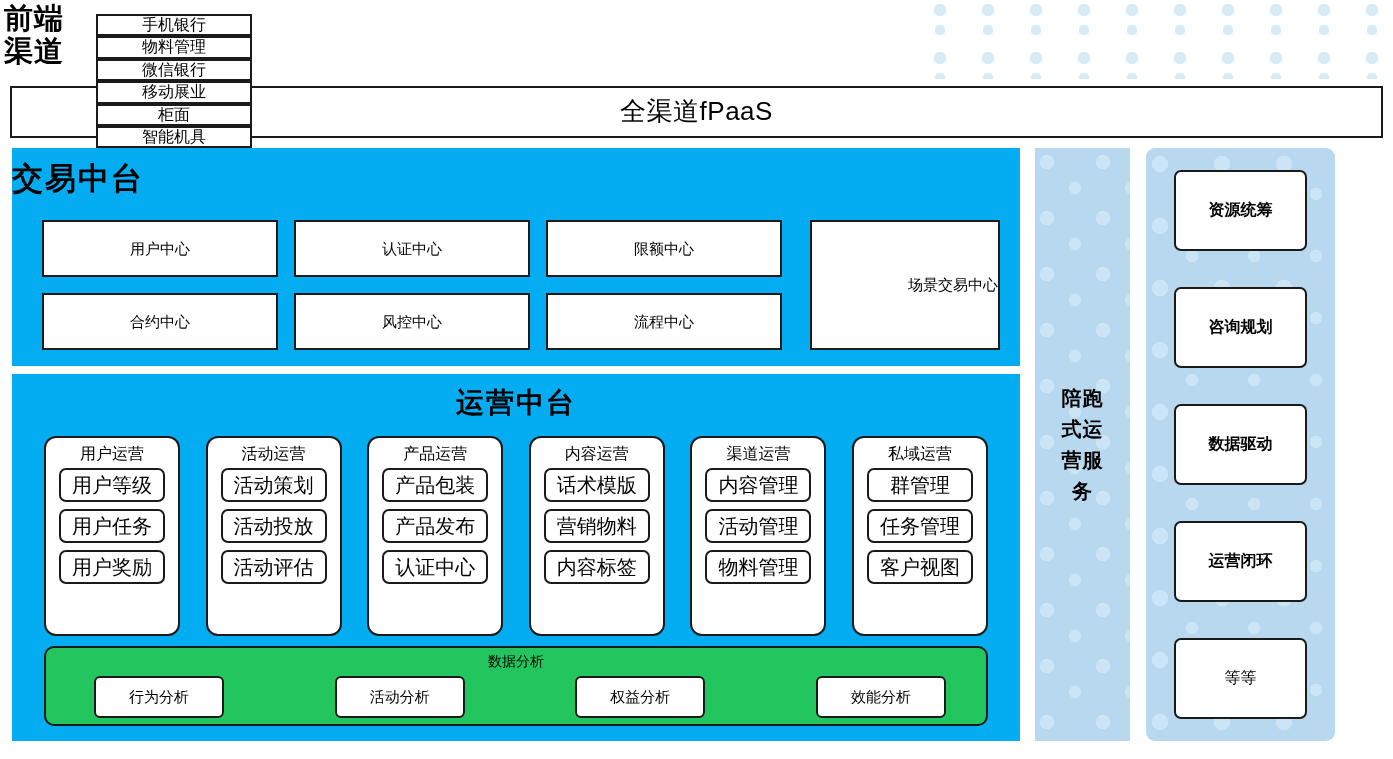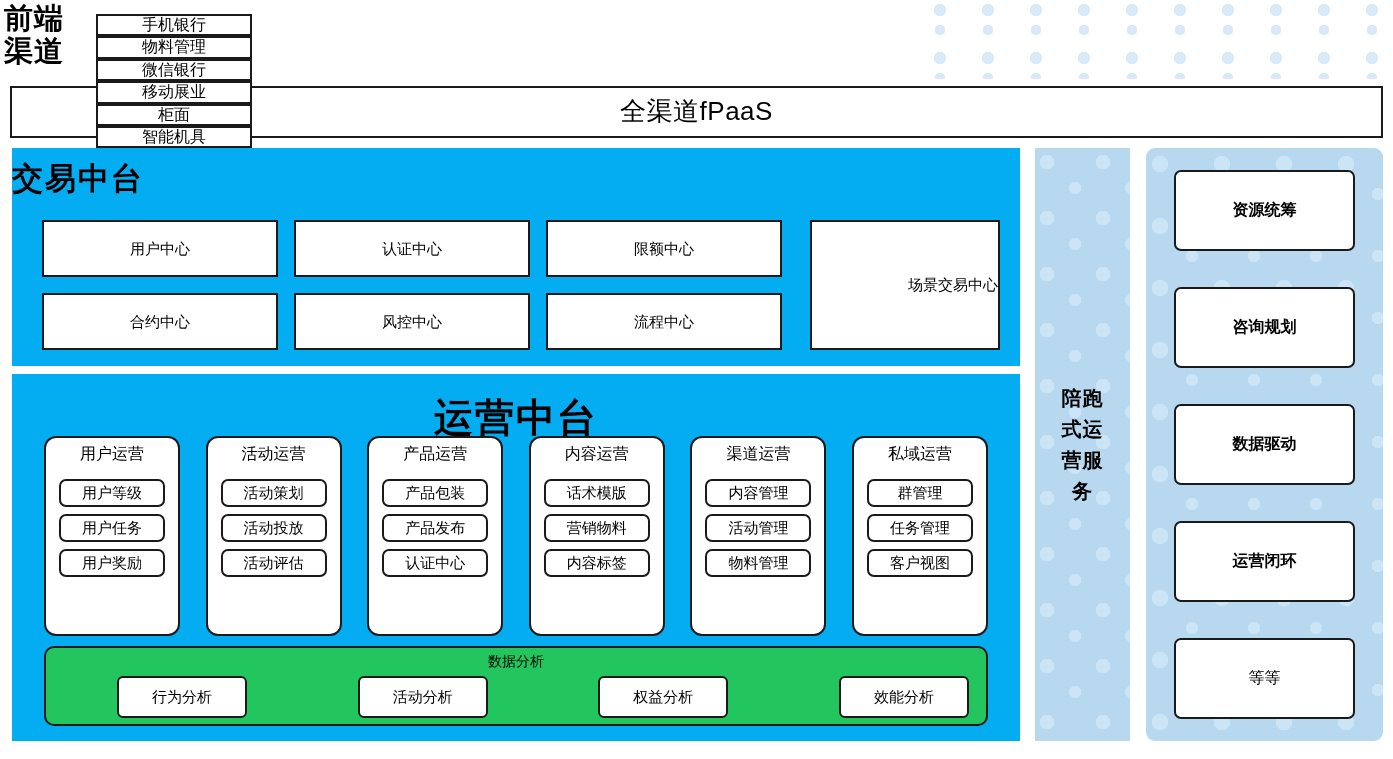--- a/index.html
+++ b/index.html
@@ -123,24 +123,24 @@
 
   #ops-panel {
     position: absolute;
     left: 12px; top: 374px;
     width: 1008px; height: 367px;
     background: #04ADF2;
     box-sizing: border-box;
   }
   #ops-title {
     position: absolute;
-    left: 0; top: 17px;
+    left: 0; top: 10px;
     width: 100%;
     text-align: center;
-    font-size: 39px;
+    font-size: 28px;
     font-weight: bold;
     letter-spacing: 2px;
   }
   #ops-columns {
     position: absolute;
     left: 32px; top: 62px;
     width: 944px; height: 200px;
     display: flex;
     justify-content: space-between;
   }
@@ -151,34 +151,34 @@
     border-radius: 12px;
     box-sizing: border-box;
     padding: 6px 13px 10px 13px;
     display: flex;
     flex-direction: column;
     align-items: stretch;
   }
   .ops-col-title {
     font-size: 16px;
     text-align: center;
-    margin-bottom: 15px;
+    margin-bottom: 4px;
     line-height: 20px;
   }
   .ops-item {
     background: #ffffff;
     border: 2px solid #1a1a1a;
     border-radius: 7px;
     box-sizing: border-box;
-    height: 28px;
+    height: 34px;
     margin-bottom: 7px;
     display: flex;
     align-items: center;
     justify-content: center;
-    font-size: 15px;
+    font-size: 20px;
   }
   .ops-item:last-child { margin-bottom: 0; }
 
   #analysis-block {
     position: absolute;
     left: 32px; top: 272px;
     width: 944px; height: 80px;
     background: #22c55e;
     border: 2px solid #1a1a1a;
     border-radius: 10px;
@@ -190,21 +190,20 @@
     width: 100%;
     text-align: center;
     font-size: 14px;
   }
   #analysis-row {
     position: absolute;
     left: 48px; top: 28px;
     width: 852px; height: 42px;
     display: flex;
     justify-content: space-between;
-    margin-left: 23px;
   }
   #analysis-row .wbox {
     width: 130px;
     height: 42px;
     border-radius: 6px;
     font-size: 15px;
   }
 
   
   #service-strip {
@@ -226,21 +225,21 @@
     line-height: 31px;
     text-align: center;
     width: 58px;
     letter-spacing: 1px;
   }
 
   
   #right-panel {
     position: absolute;
     left: 1146px; top: 148px;
-    width: 237px; height: 593px;
+    width: 189px; height: 593px;
     background-color: #B7D8EF;
     background-image:
       radial-gradient(circle at 14px 16px, #cbe4f6 8px, rgba(183,216,239,0) 8.5px),
       radial-gradient(circle at 46px 46px, #cbe4f6 6px, rgba(183,216,239,0) 6.5px);
     background-size: 62px 62px, 62px 62px;
     border-radius: 9px;
     box-sizing: border-box;
     padding: 22px 28px;
     display: flex;
     flex-direction: column;

